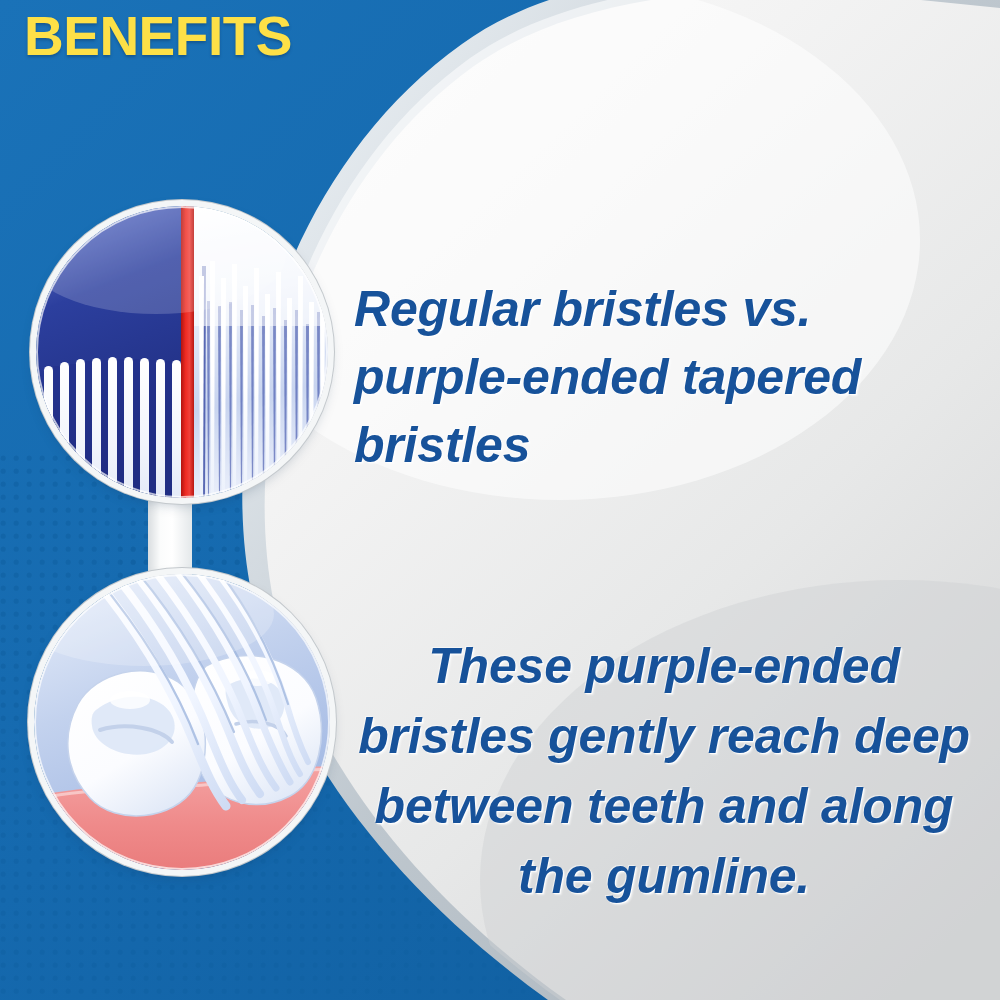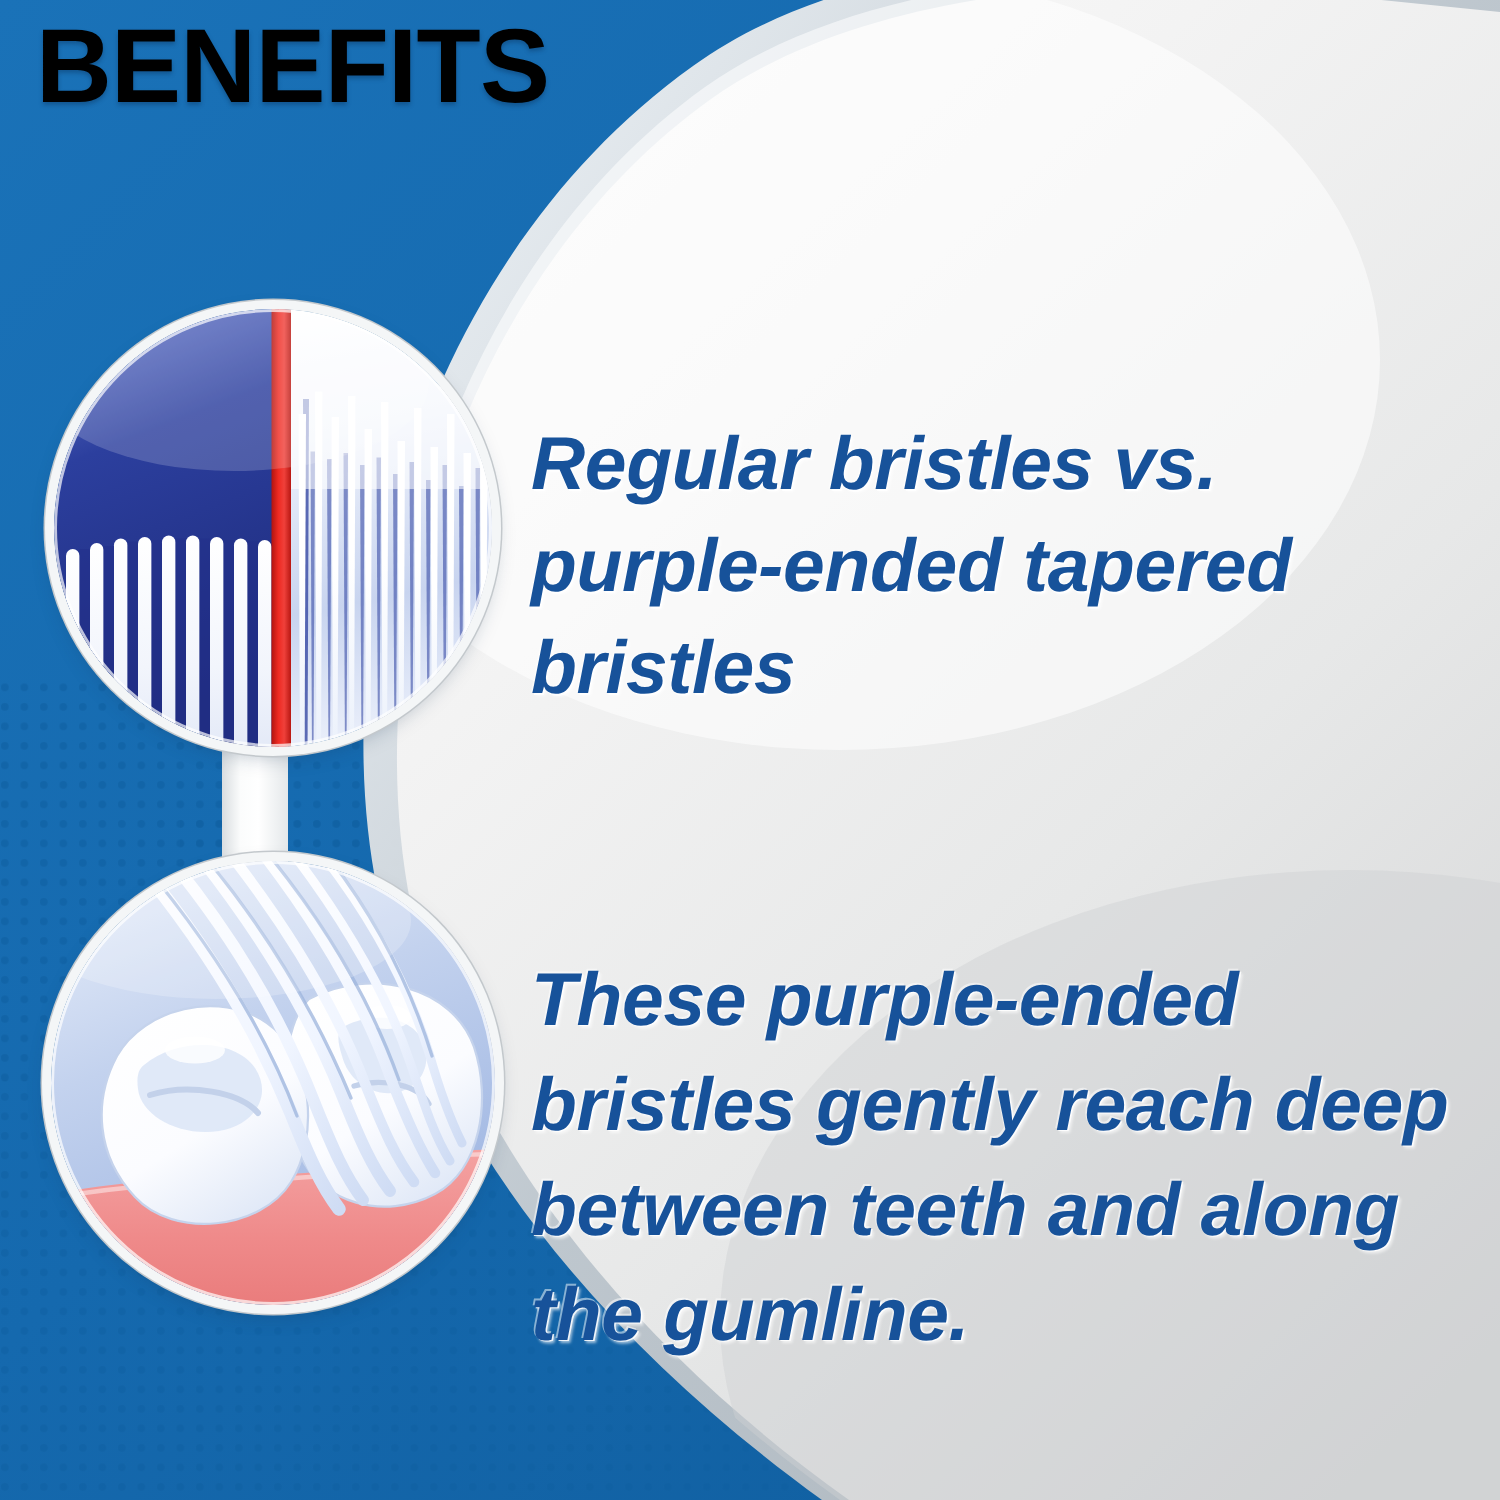--- a/index.html
+++ b/index.html
@@ -26,23 +26,23 @@
     inset: 0;
     width: 1000px;
     height: 1000px;
   }
 
   
   .benefits-title {
     position: absolute;
     left: 24px;
     top: 6px;
-    font-size: 70px;
+    font-size: 55px;
     font-weight: bold;
-    color: #000000;
+    color: #fde047;
     letter-spacing: -0.5px;
     line-height: 1.1;
     white-space: nowrap;
     text-shadow: 0 2px 3px rgba(10,55,100,.45);
     z-index: 20;
   }
 
   
   .photo-circle {
     position: absolute;
@@ -98,20 +98,21 @@
   .copy-top {
     left: 354px;
     top: 240px;
     width: 610px;
   }
   .copy-bottom {
     left: 354px;
     top: 596px;
     width: 620px;
     line-height: 70px;
+    text-align: center;
   }
 </style>
 </head>
 <body>
 
 <div id="stage">
 
   <svg class="bg-layer" viewBox="0 0 1000 1000" preserveAspectRatio="none" aria-hidden="true">
     <defs>
       <linearGradient id="blueGrad" x1="0" y1="0" x2="1" y2="1">

